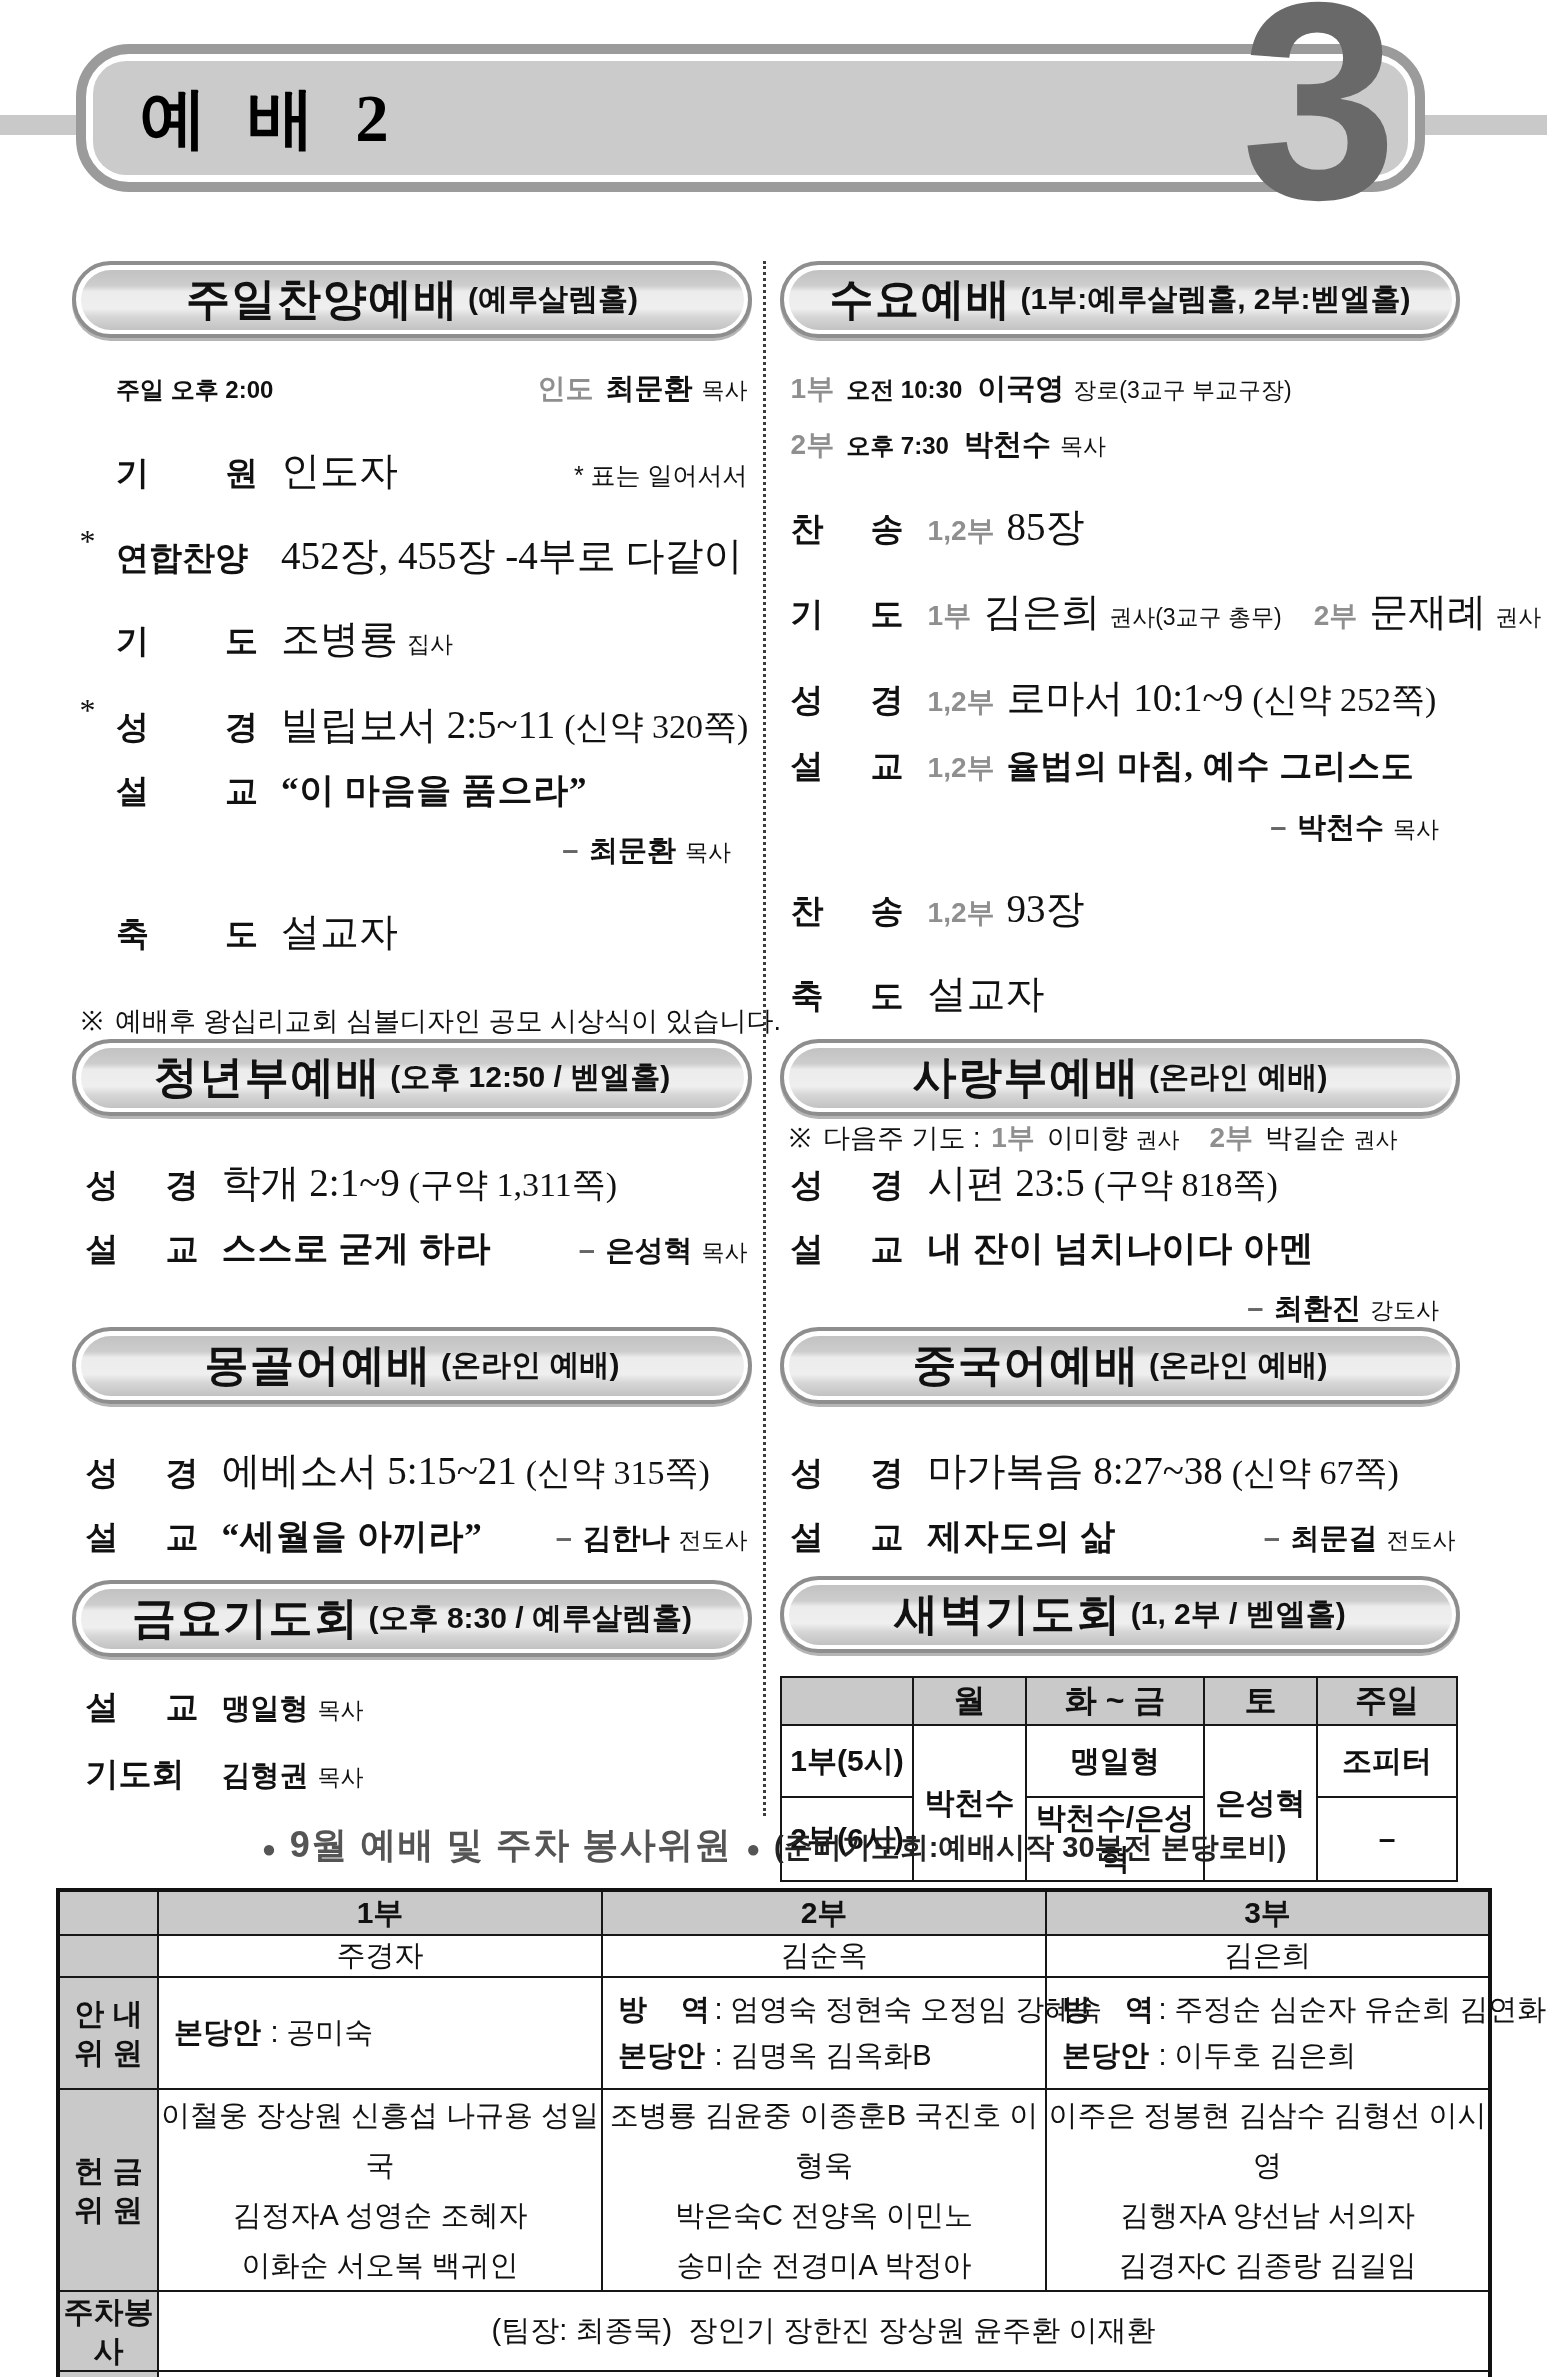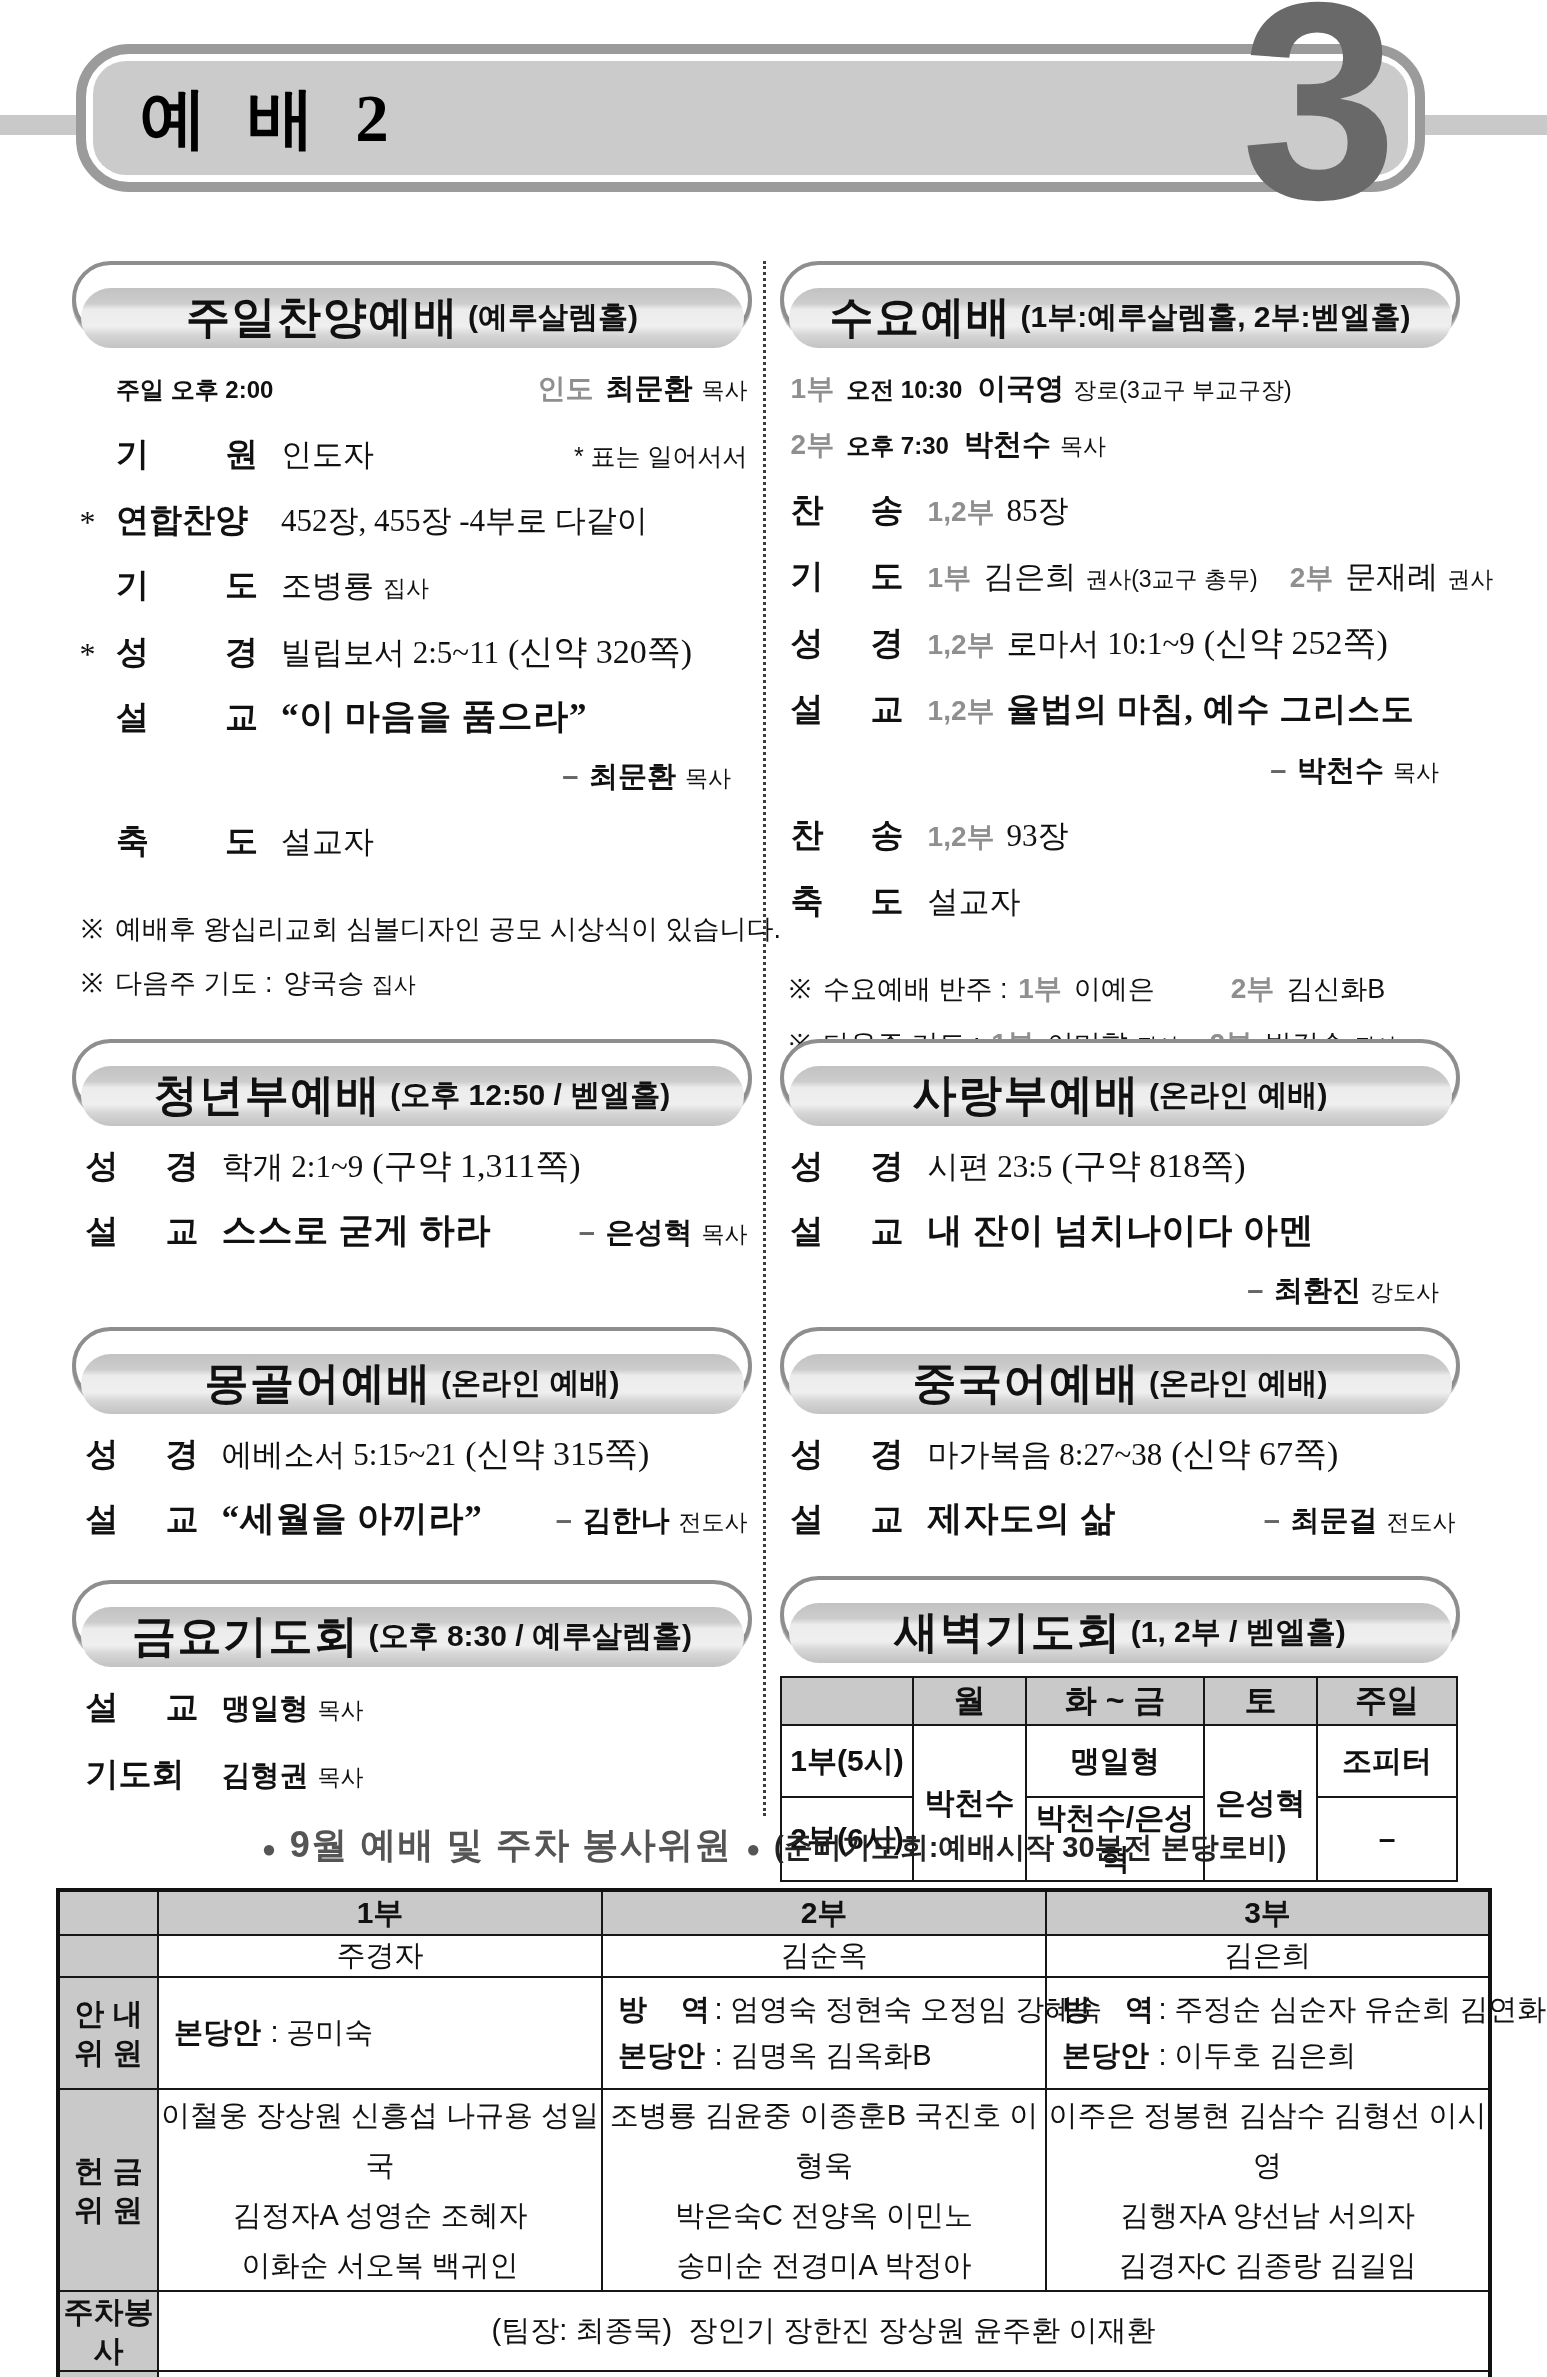--- a/index.html
+++ b/index.html
@@ -20,37 +20,37 @@
   
   .main { position:absolute; left:0; top:261px; width:1548px; height:1558px; }
   .divider { position:absolute; left:763px; top:0; height:1555px; border-left:3.8px dotted #3c3c3c; }
   .sec { position:absolute; width:680px; }
   .sec-left { left:72px; } .sec-right { left:780px; }
 
   .pill { height:77px; border:4.5px solid #8e8e8e; border-radius:41px; background:#fff;
           padding:4.5px; box-shadow:0 3px 0 #b5b5b5; margin-bottom:29px; }
   .pill-inner { height:100%; border-radius:30px;
           background:linear-gradient(to bottom,#c2c2c2 0%,#cdcdcd 26%,#ececec 36%,#efefef 64%,#d6d6d6 78%,#c2c2c2 100%);
-          display:flex; align-items:center; justify-content:center; gap:9px;margin-top:18px; }
+          display:flex; align-items:center; justify-content:center; gap:9px; }
   .pill-title { font-family:"Liberation Sans",sans-serif; font-weight:bold; font-size:44px; letter-spacing:1.5px; }
   .pill-sub { font-family:"Liberation Sans",sans-serif; font-weight:bold; font-size:30px; }
 
   .svc-row { position:relative; display:flex; align-items:baseline; padding-left:44px;
              margin-bottom:22px; font-size:31px; line-height:42px; white-space:nowrap; }
   .sec-right .svc-row { padding-left:10.6px; }
   .between { justify-content:space-between; padding-right:4.5px; }
   .rgt { display:flex; align-items:baseline; }
   .row-star { position:absolute; left:7.6px; top:2.3px; font-size:32px; }
   .lbl { flex:none; width:142px; margin-right:23px; font-family:"Liberation Sans",sans-serif;
          font-weight:bold; font-size:33px; text-align:justify; text-align-last:justify; }
   .sec-right .lbl { width:113px; margin-right:24px; }
   .part { flex:none; color:#8f8f8f; font-family:"Liberation Sans",sans-serif; font-weight:bold;
           font-size:28px; margin-right:12px; }
   .gap-l { margin-left:32px; }
-  .val { font-size:31px; }
+  .val { font-size:39px;margin-top:17px; }
   .paren { font-size:34px; margin-left:9px; }
   .name-b { font-family:Liberation Serif, serif; font-weight:bold; font-size:29px; }
   .time-b { font-family:"Liberation Sans",sans-serif; font-weight:bold; font-size:24px; margin-right:15px; }
   .suffix { font-family:"Liberation Sans",sans-serif; font-size:23px; margin-left:9px; }
   .sermon { font-weight:bold; font-size:35px; letter-spacing:0.8px; }
   .stand { font-family:"Liberation Sans",sans-serif; font-size:25px; }
   .dash { font-family:"Liberation Sans",sans-serif; font-weight:bold; font-size:29px;
           margin-right:10.6px; color:#666; }
   .preacher-line { display:flex; justify-content:flex-end; align-items:baseline;
                    padding-right:21px; margin:-3px 0 23px; }

